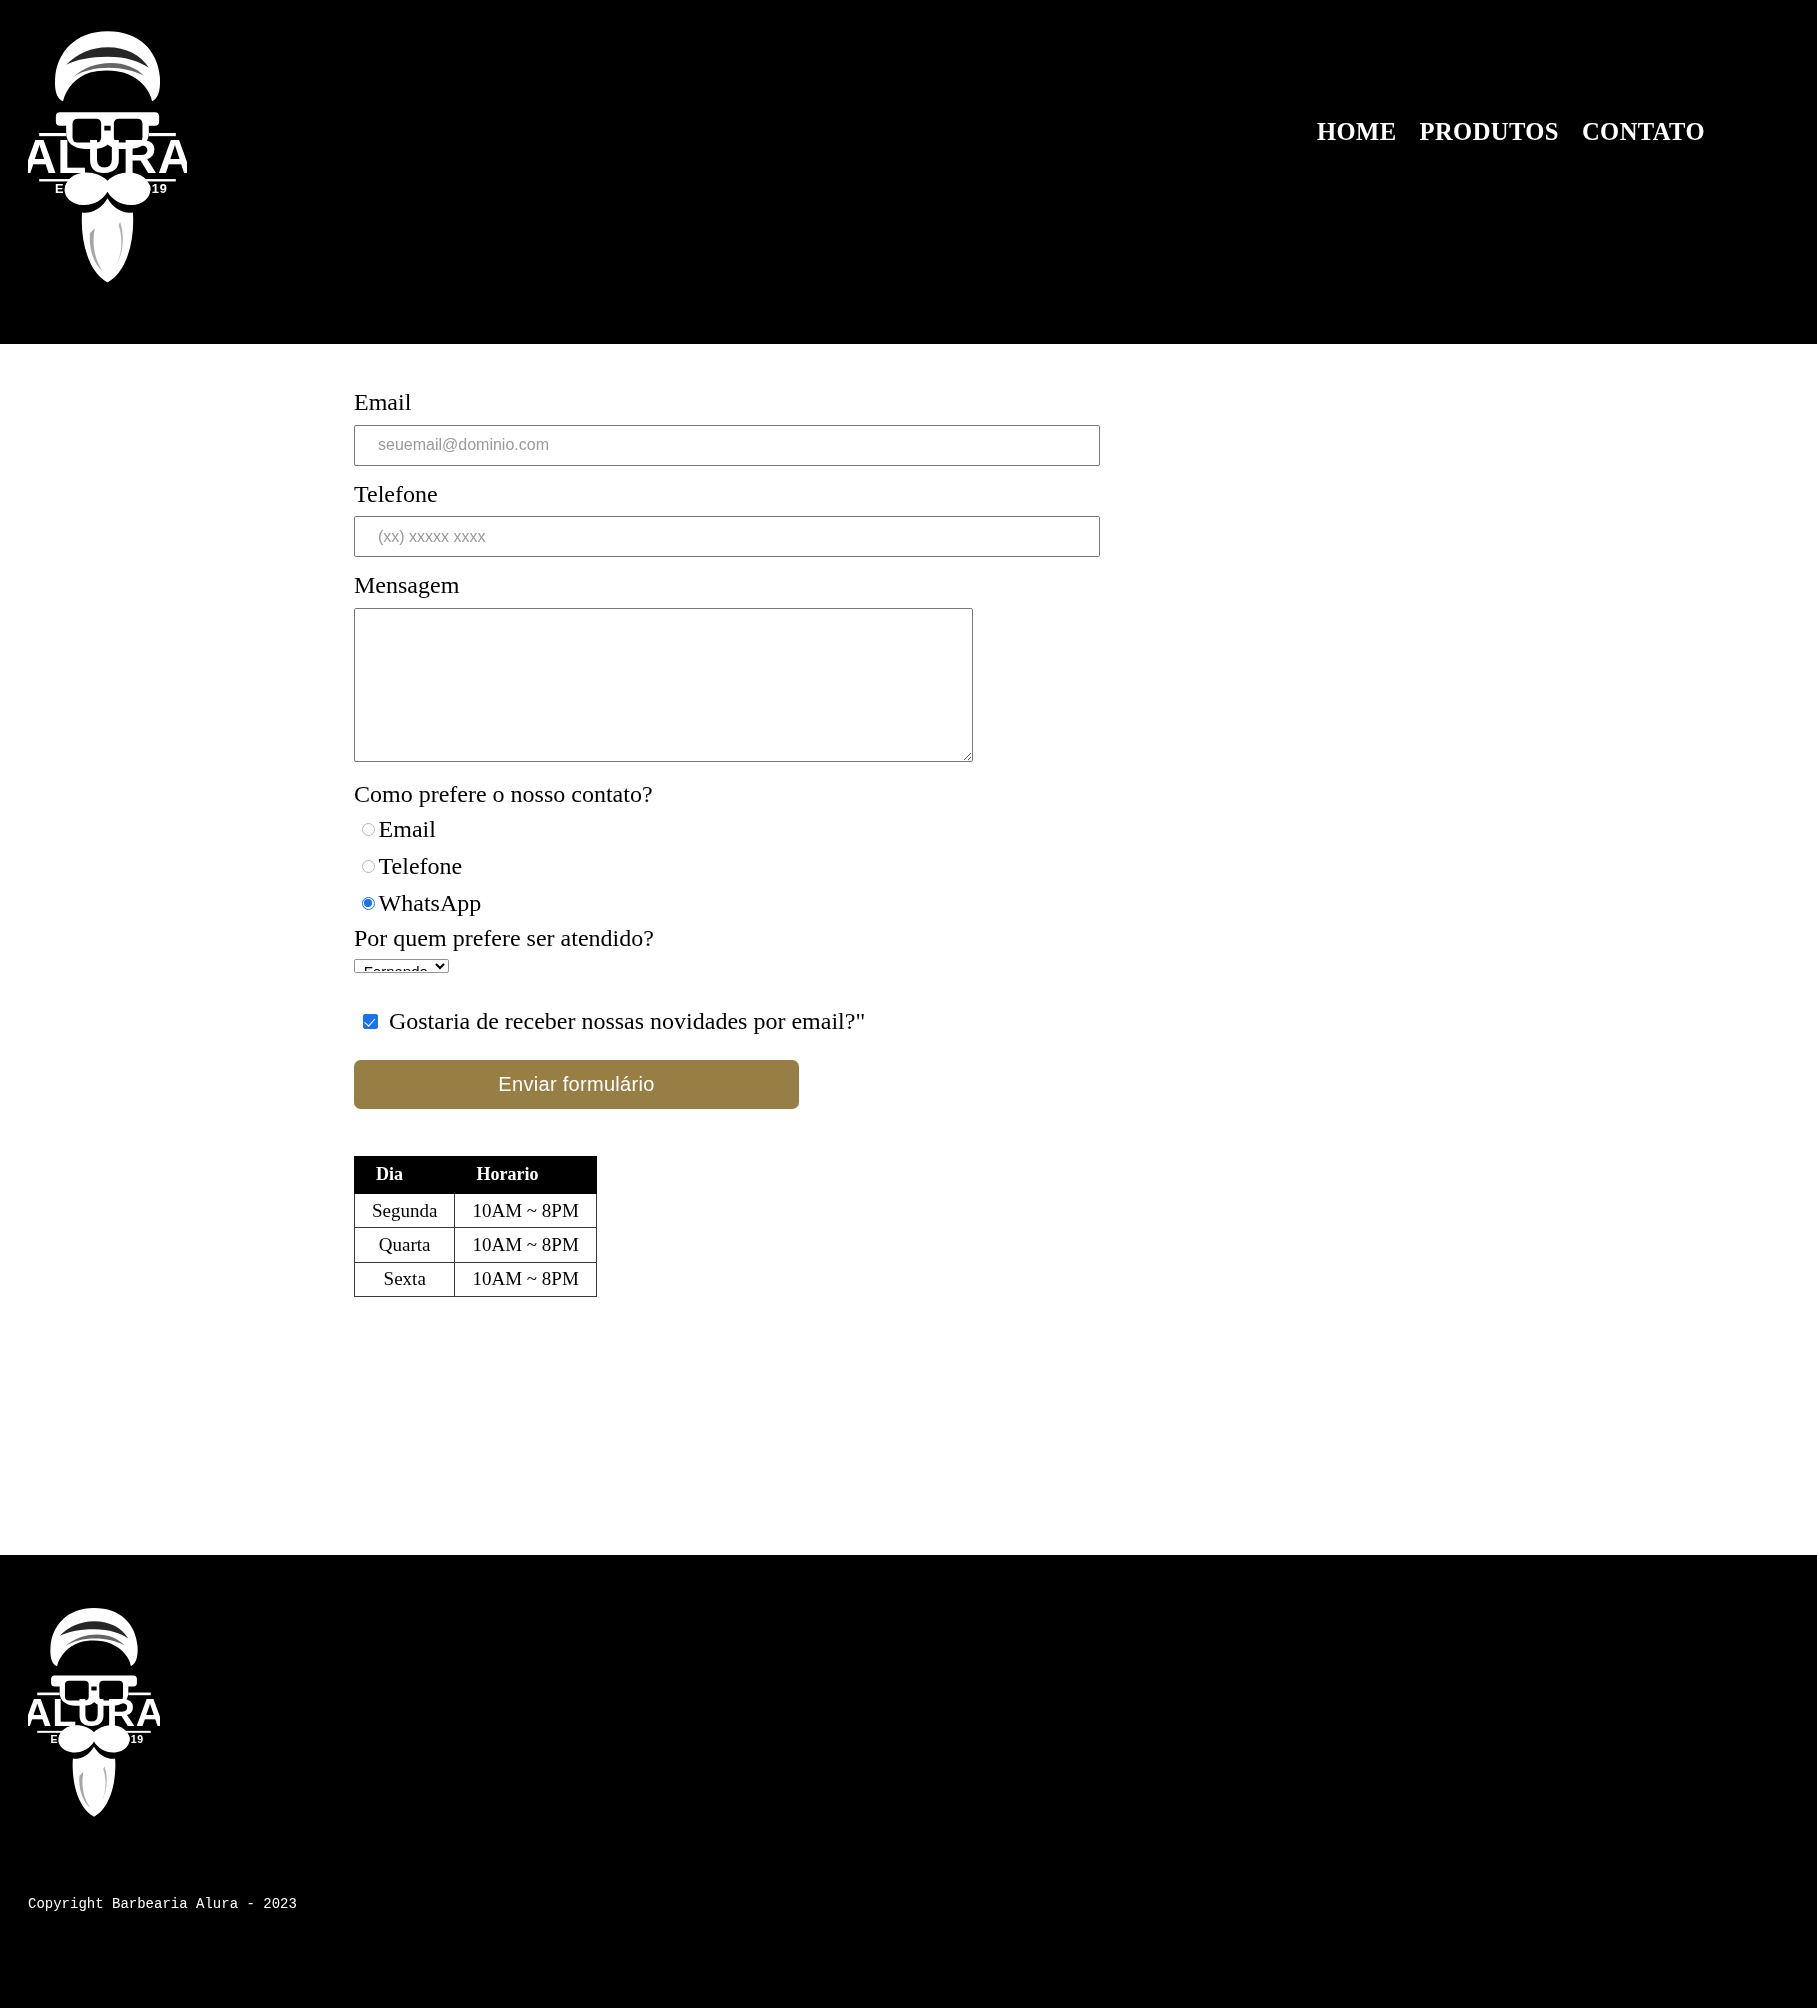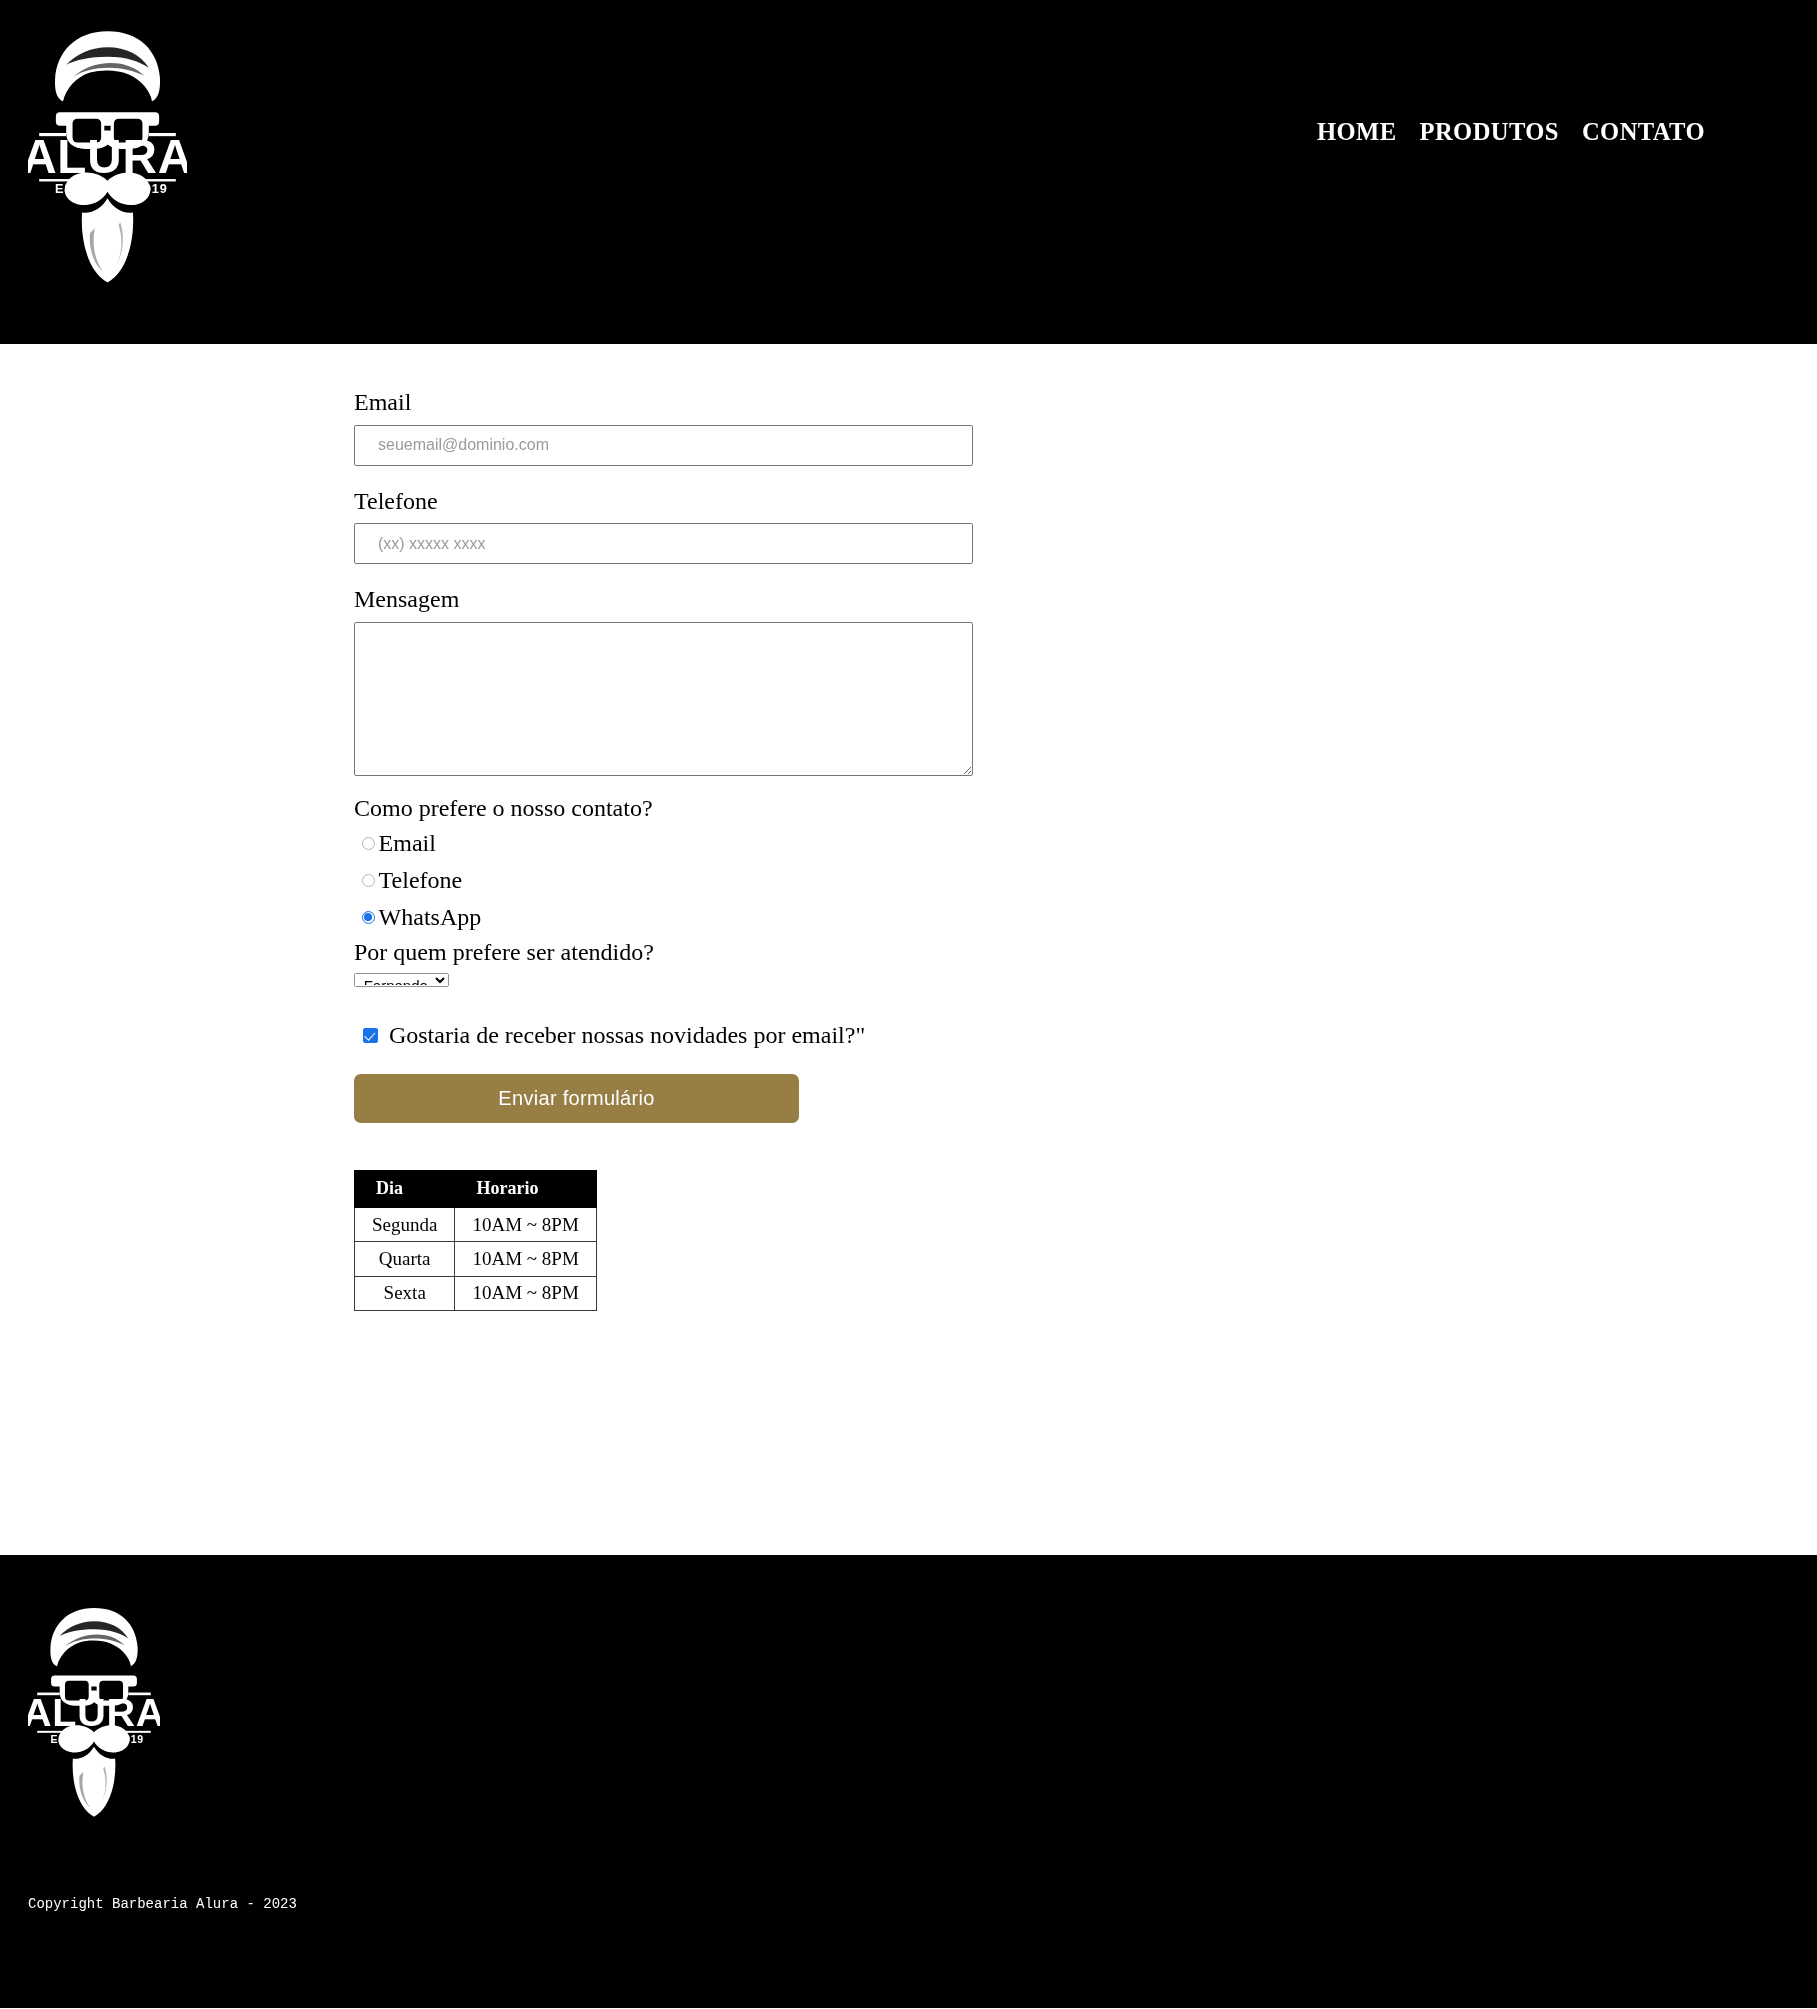--- a/index.html
+++ b/index.html
@@ -73,30 +73,30 @@
   .field-label {
     display: block;
     font-family: "Liberation Serif", "DejaVu Serif", serif;
     font-size: 24px;
     line-height: 1.25;
     color: #000000;
     margin: 0 0 7.6px 0;
   }
   .text-input {
     display: block;
-    width: 619px;
+    width: 746px;
     height: 41px;
     border: 0.9px solid #767676;
     border-radius: 1.9px;
     background: #ffffff;
     font-family: "Liberation Sans", "DejaVu Sans", sans-serif;
     font-size: 16px;
     color: #222222;
     padding: 0 0 0 23px;
-    margin-bottom: 20px;
+    margin-bottom: 13px;
     outline: none;
   }
   .text-input::placeholder {
     color: #9a9a9a;
     font-family: "Liberation Sans", "DejaVu Sans", sans-serif;
     font-size: 16px;
   }
   .text-area {
     display: block;
     width: 619px;

